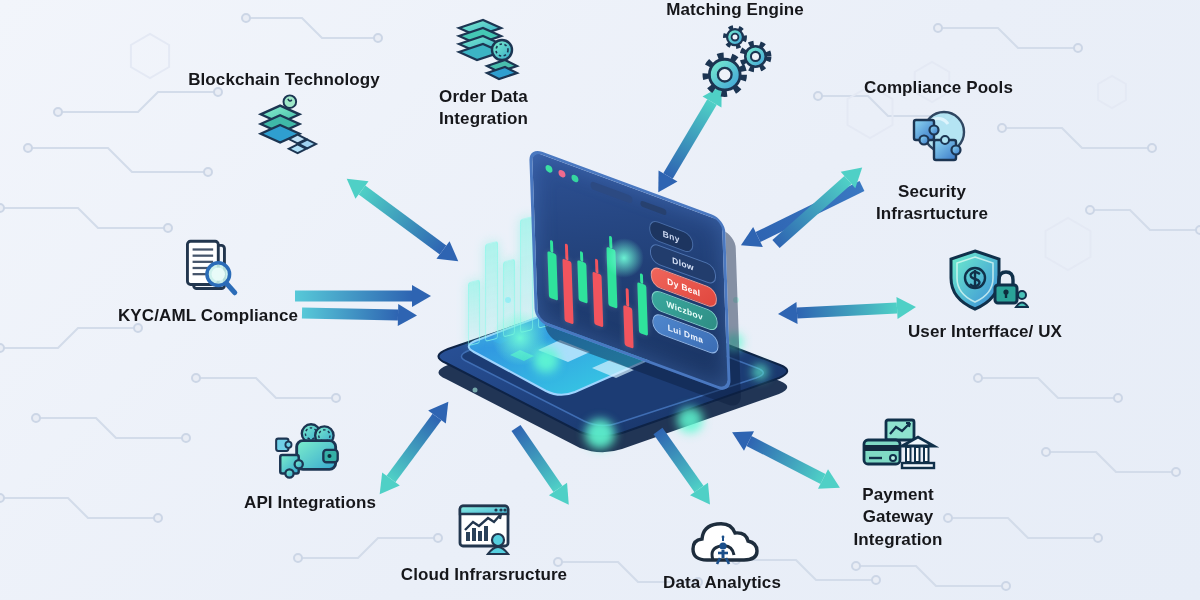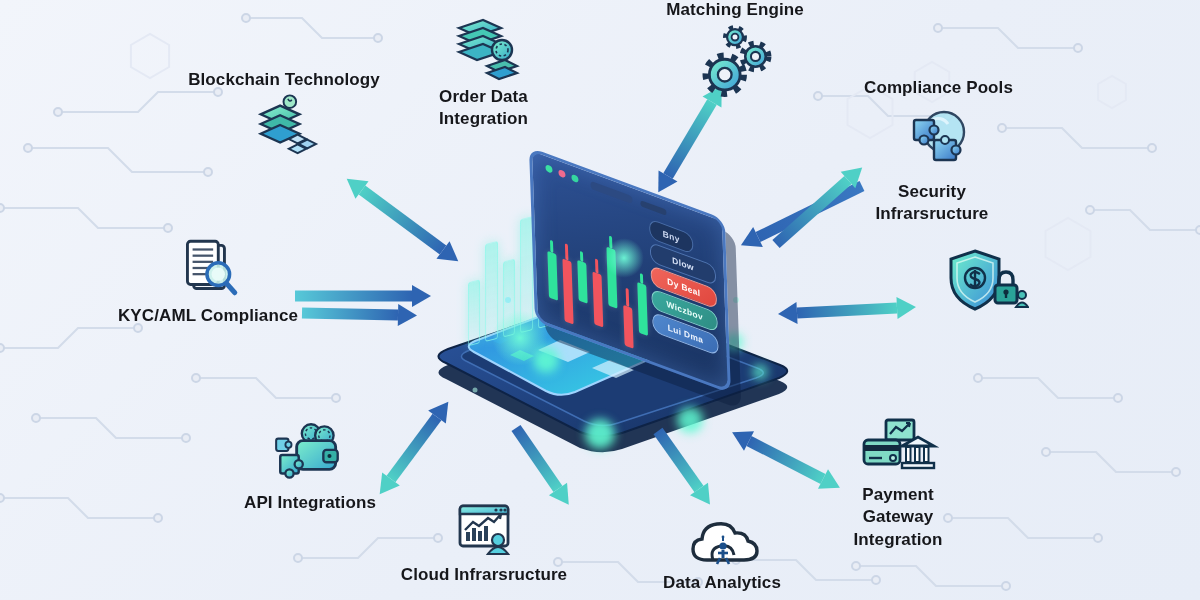--- a/index.html
+++ b/index.html
@@ -432,21 +432,21 @@
     <circle cx="32" cy="30" r="4.5" fill="url(#gl)" stroke="#1c3552" stroke-width="2.2"></circle>
     <circle cx="22" cy="40" r="4.5" fill="url(#gl)" stroke="#1c3552" stroke-width="2.2"></circle>
     <rect x="32" y="40" width="22" height="20" rx="2" fill="url(#gl)" stroke="#1c3552" stroke-width="2.4"></rect>
     <circle cx="54" cy="50" r="4.5" fill="url(#gl)" stroke="#1c3552" stroke-width="2.2"></circle>
     <circle cx="43" cy="40" r="4" fill="#aee3f2" stroke="#1c3552" stroke-width="2"></circle>
   </svg>
 </div>
 
 <div class="node" style="left:837px;top:182px;width:190px">
   <div class="nlabel">Security</div>
-  <div class="nlabel">Infrarsructure</div>
+  <div class="nlabel">Infrasrtucture</div>
 </div>
 
 <div class="node" style="left:880px;top:243px;width:210px">
   <svg width="88" height="76" viewBox="0 0 88 72">
     <defs>
         <linearGradient id="gu" x1="0" y1="0" x2="1" y2="1">
           <stop offset="0" stop-color="#6ef0cc"></stop>
           <stop offset="1" stop-color="#3a8ad8"></stop>
         </linearGradient>
       </defs>
@@ -455,20 +455,21 @@
     <circle cx="34" cy="33" r="10" fill="none" stroke="#10304a" stroke-width="2.4"></circle>
     <path d="M34 25 v16" stroke="#10304a" stroke-width="2.4" fill="none"></path>
     <path d="M39 29 q-6 -4 -9 0 q-2 3 4 5 q7 2 3 6 q-4 3 -8 -1" stroke="#10304a" stroke-width="2.4" fill="none"></path>
     <path d="M58 40 v-5 q0 -8 7 -8 q7 0 7 8 v5" fill="none" stroke="#10304a" stroke-width="3.4"></path>
     <rect x="54" y="40" width="22" height="18" rx="3" fill="#2aa398" stroke="#10304a" stroke-width="3"></rect>
     <circle cx="65" cy="47" r="2.6" fill="#0e2e3e"></circle>
       <path d="M65 49 v4" stroke="#0e2e3e" stroke-width="2.4"></path>
     <circle cx="81" cy="50" r="4" fill="#49c2b8" stroke="#10304a" stroke-width="2"></circle>
     <path d="M75 62 q6 -9 12 0 Z" fill="#49c2b8" stroke="#10304a" stroke-width="2"></path>
   </svg>
+  <div class="nlabel">User Interfface/ UX</div>
 </div>
 
 <div class="node" style="left:103px;top:233px;width:210px">
   <svg width="74" height="70" viewBox="0 0 72 68">
     <rect x="22" y="12" width="30" height="42" rx="3" fill="#f1f5fa" stroke="#22364e" stroke-width="2.8"></rect>
     <rect x="16" y="8" width="30" height="42" rx="3" fill="#ffffff" stroke="#22364e" stroke-width="2.8"></rect>
     <line x1="21" y1="16" x2="41" y2="16" stroke="#44546a" stroke-width="2.2"></line>
     <line x1="21" y1="22" x2="41" y2="22" stroke="#44546a" stroke-width="2.2"></line>
     <line x1="21" y1="28" x2="41" y2="28" stroke="#44546a" stroke-width="2.2"></line>
     <line x1="21" y1="34" x2="38" y2="34" stroke="#44546a" stroke-width="2.2"></line>

